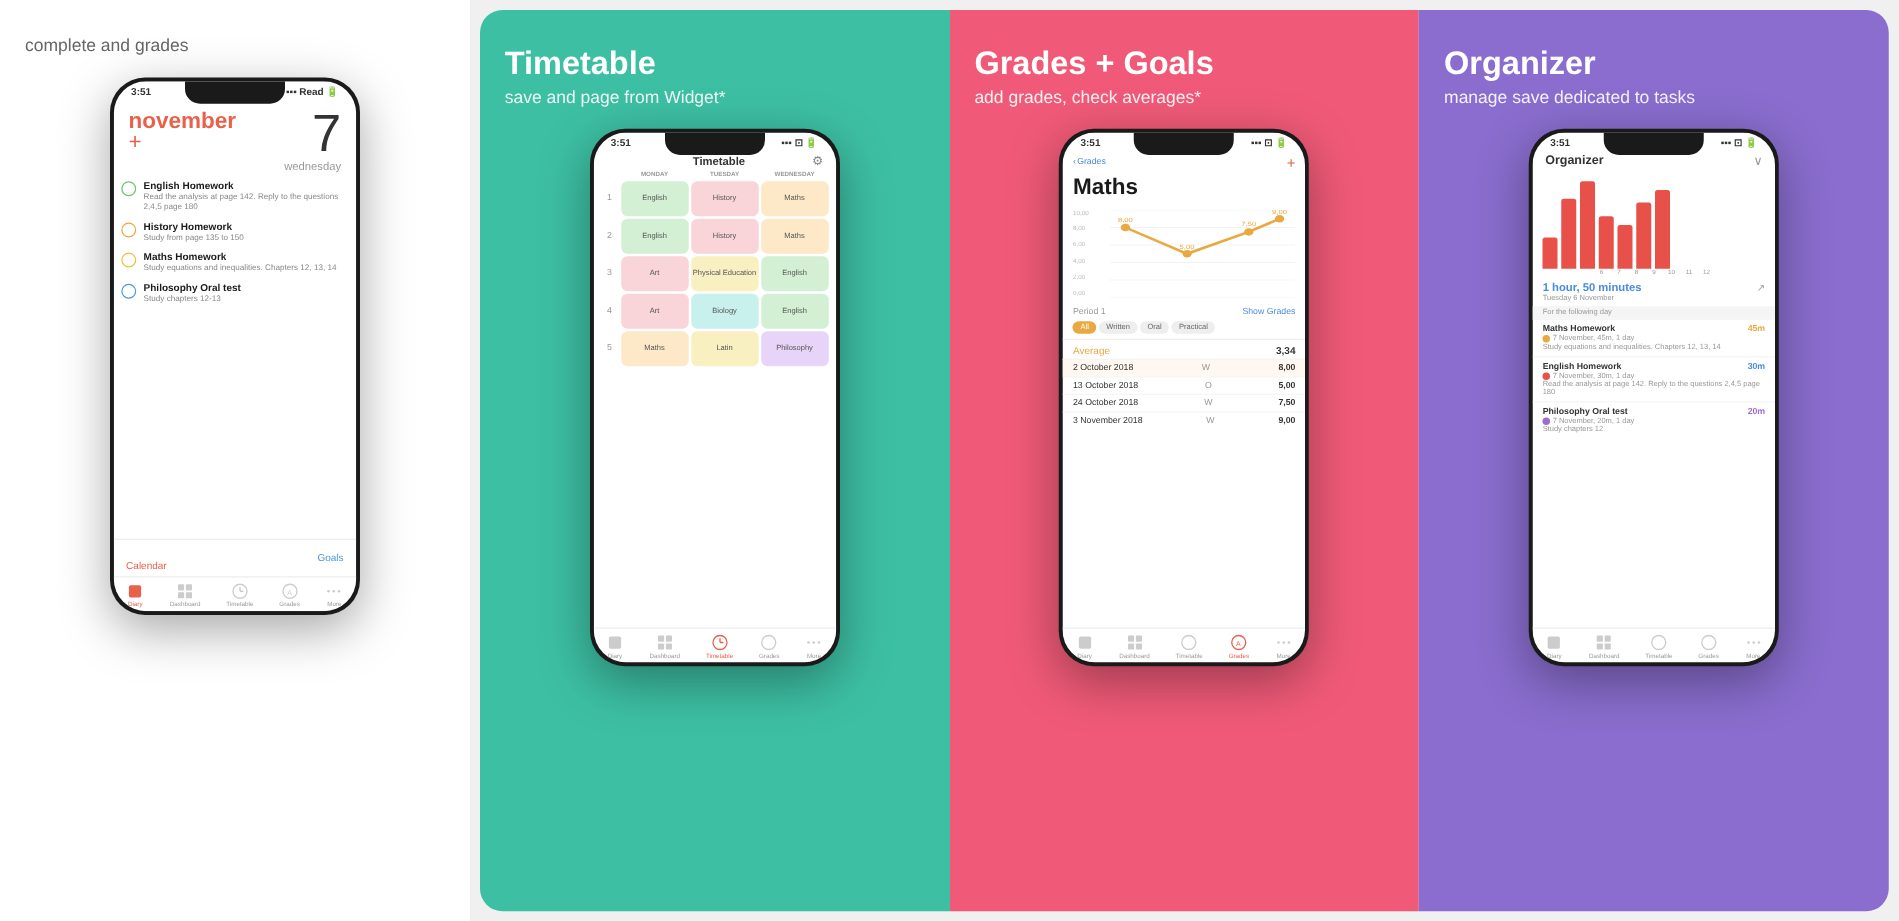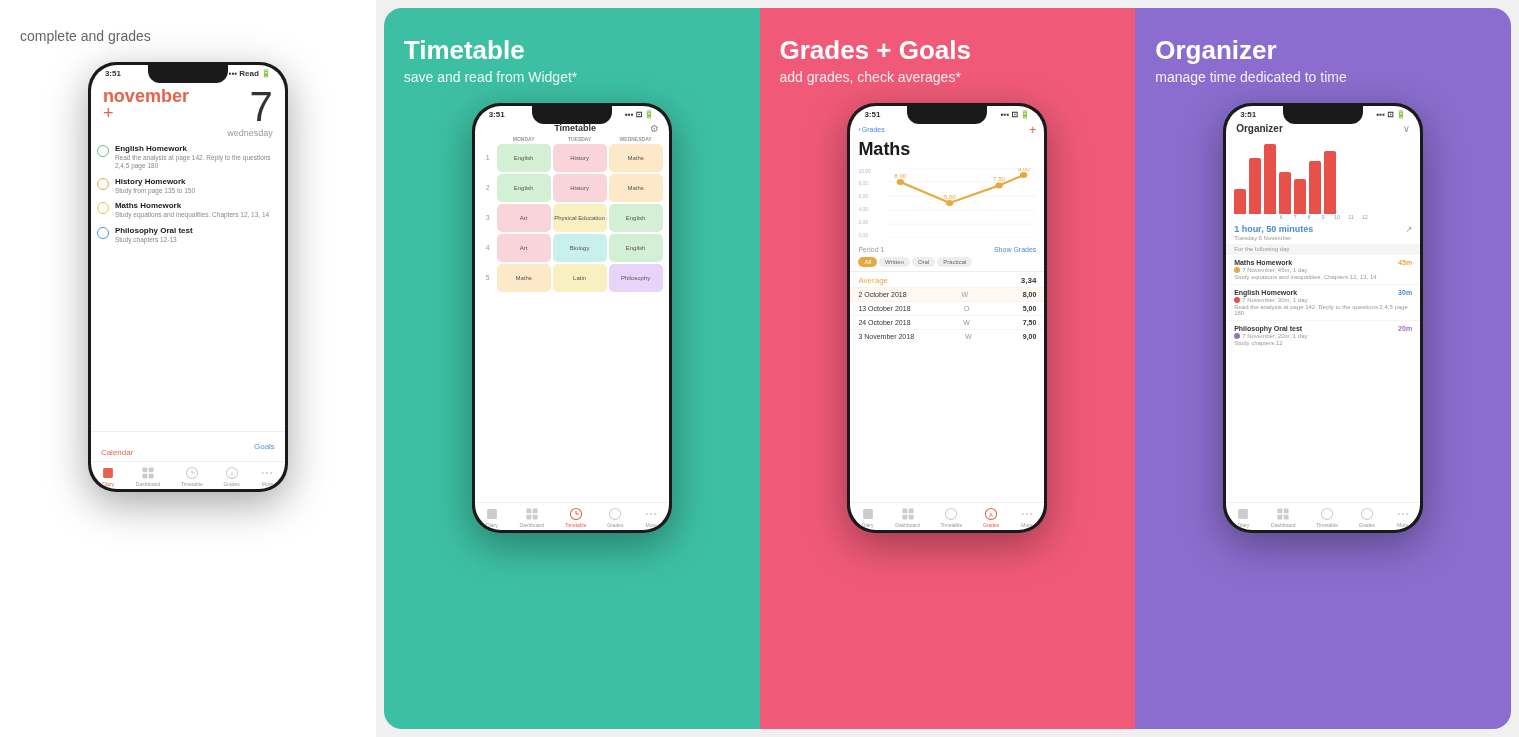--- a/index.html
+++ b/index.html
@@ -319,21 +319,21 @@
             <span class="tab-label">More</span>
           </div>
         </div>
       </div>
     </div>
   </div>
 </div>
 
 <div class="panel panel-2">
   <h2 class="panel-title">Timetable</h2>
-  <p class="panel-subtitle">save and read from Widget*</p>
+  <p class="panel-subtitle">save and page from Widget*</p>
   <div class="phone">
     <div class="phone-screen">
       <div class="notch"></div>
       <div class="tt-screen">
         <div class="status-bar">
           <span>3:51</span>
           <div class="status-icons">
               <span>▪▪▪ ⊡ 🔋</span>
             </div>
         </div>
@@ -552,21 +552,21 @@
             <span class="tab-label">More</span>
           </div>
         </div>
       </div>
     </div>
   </div>
 </div>
 
 <div class="panel panel-4">
   <h2 class="panel-title">Organizer</h2>
-  <p class="panel-subtitle">manage time dedicated to time</p>
+  <p class="panel-subtitle">manage save dedicated to tasks</p>
   <div class="phone">
     <div class="phone-screen">
       <div class="notch"></div>
       <div class="org-screen">
         <div class="status-bar">
           <span>3:51</span>
           <div class="status-icons">
               <span>▪▪▪ ⊡ 🔋</span>
             </div>
         </div>

